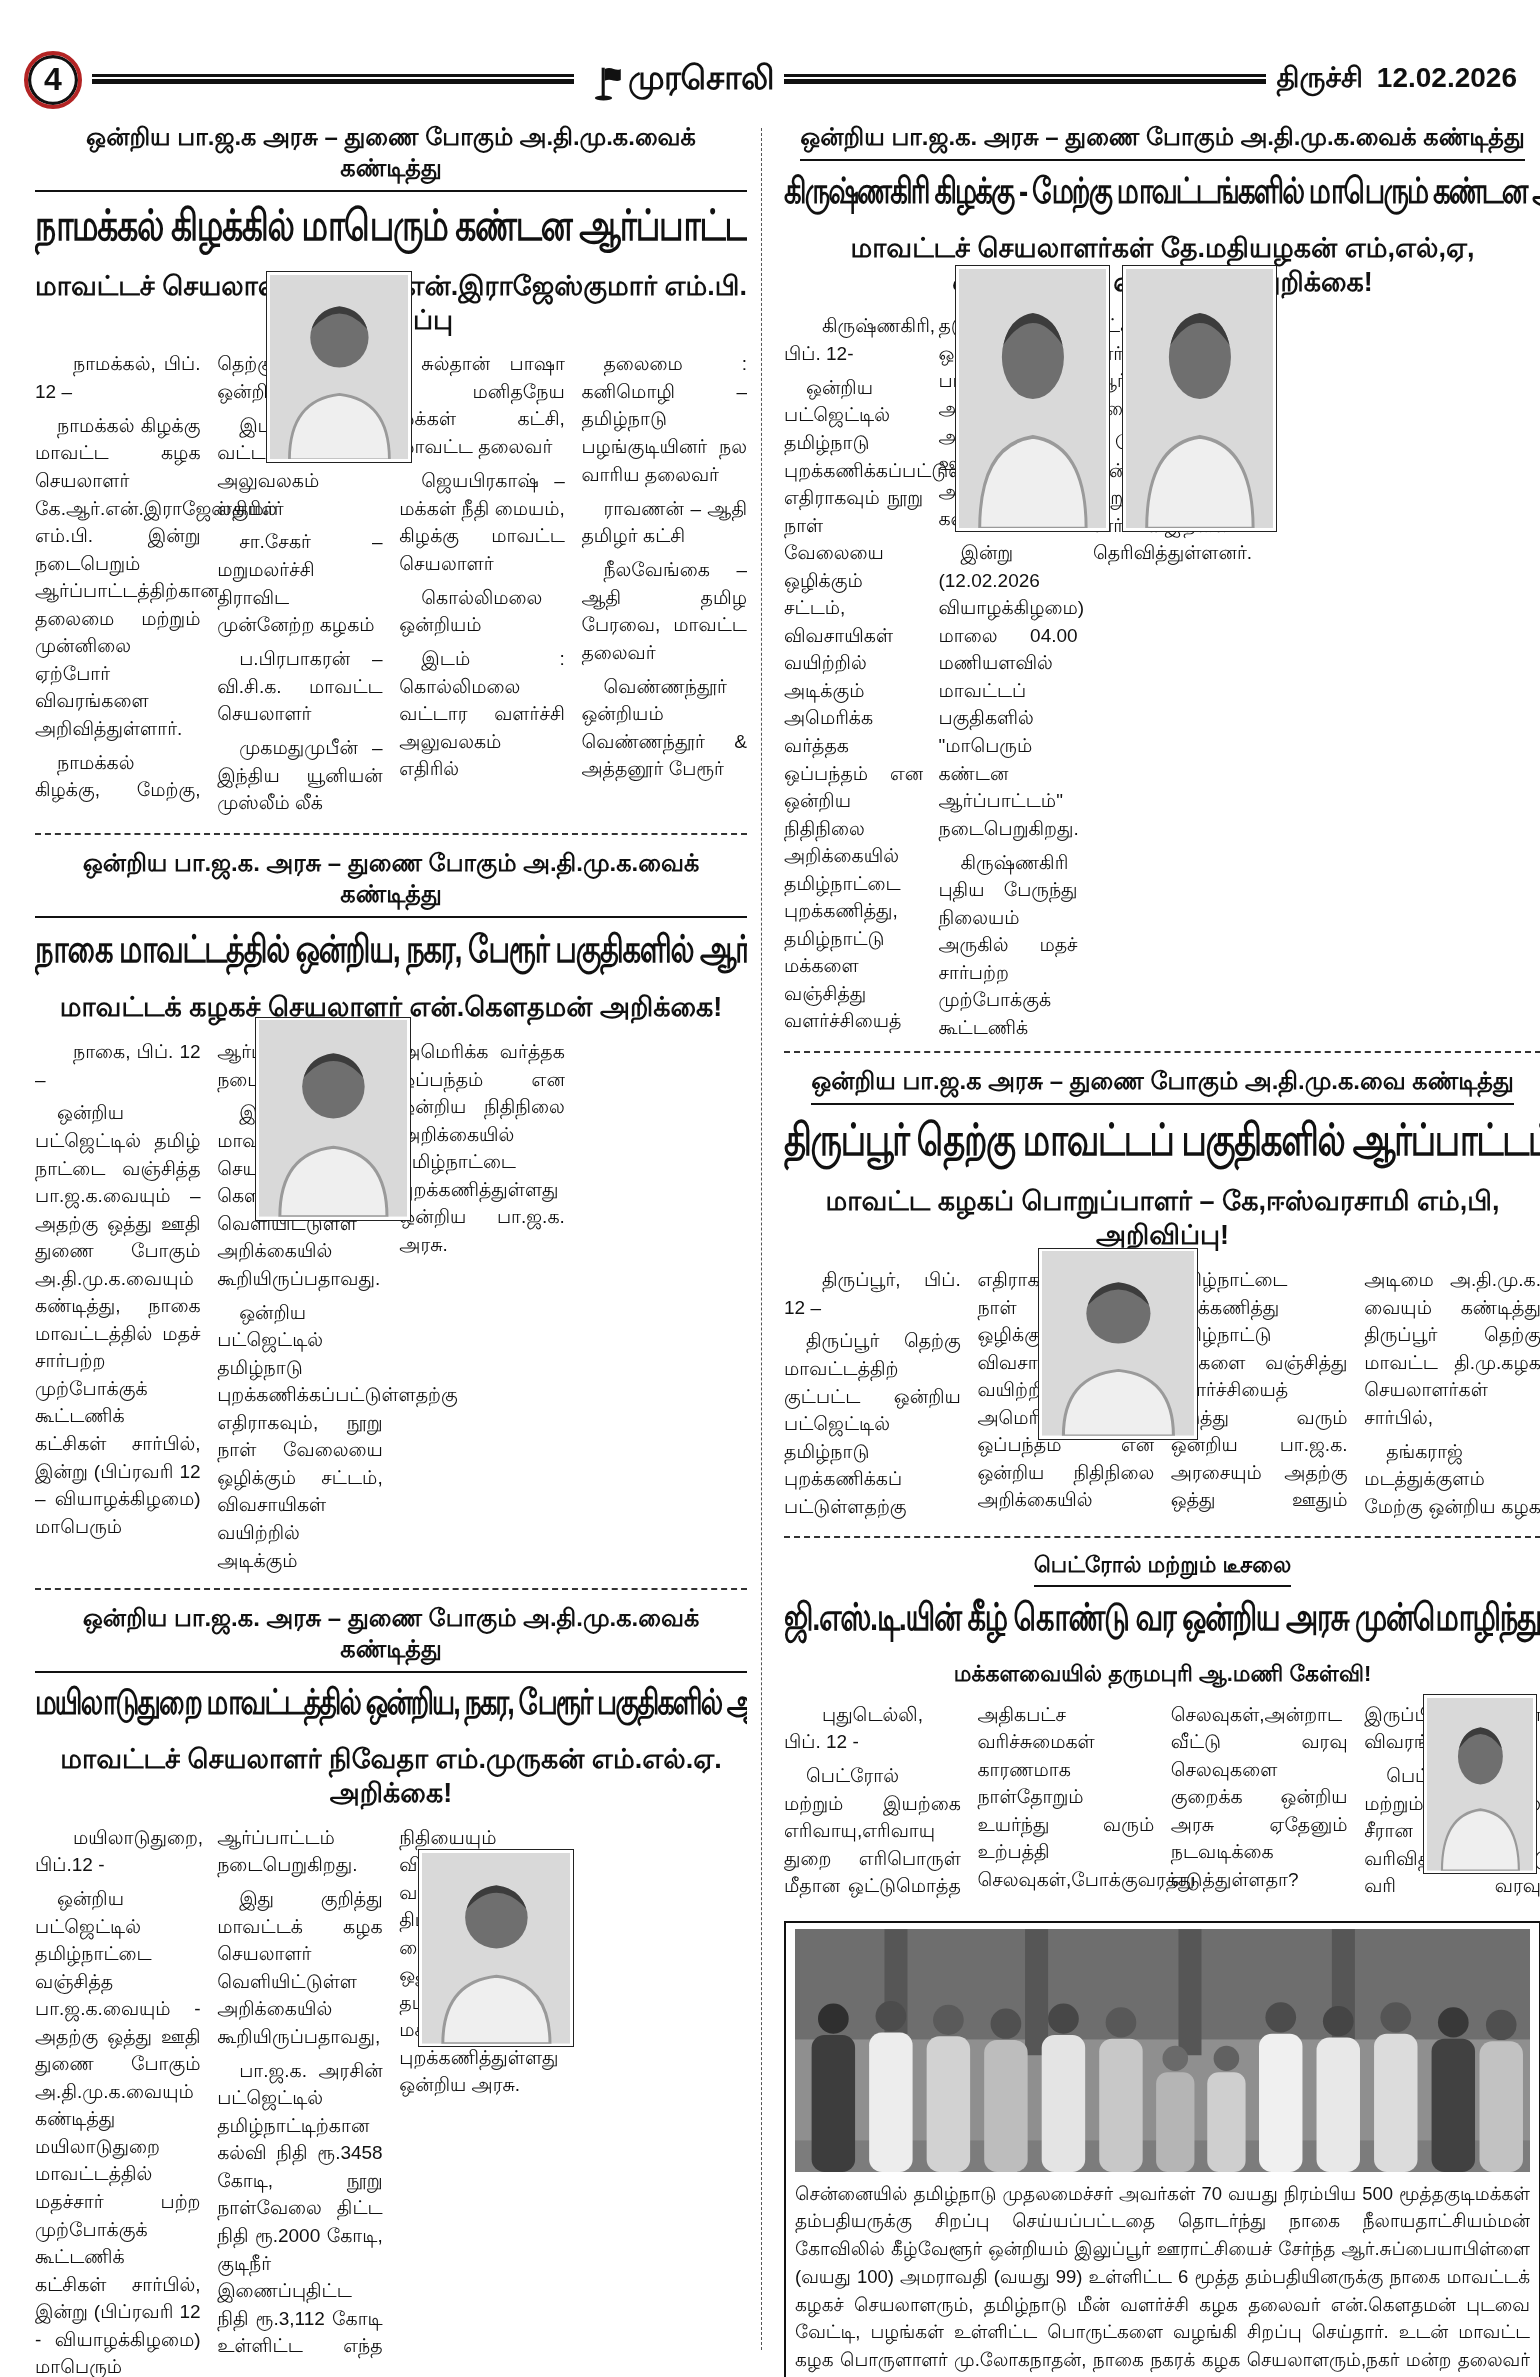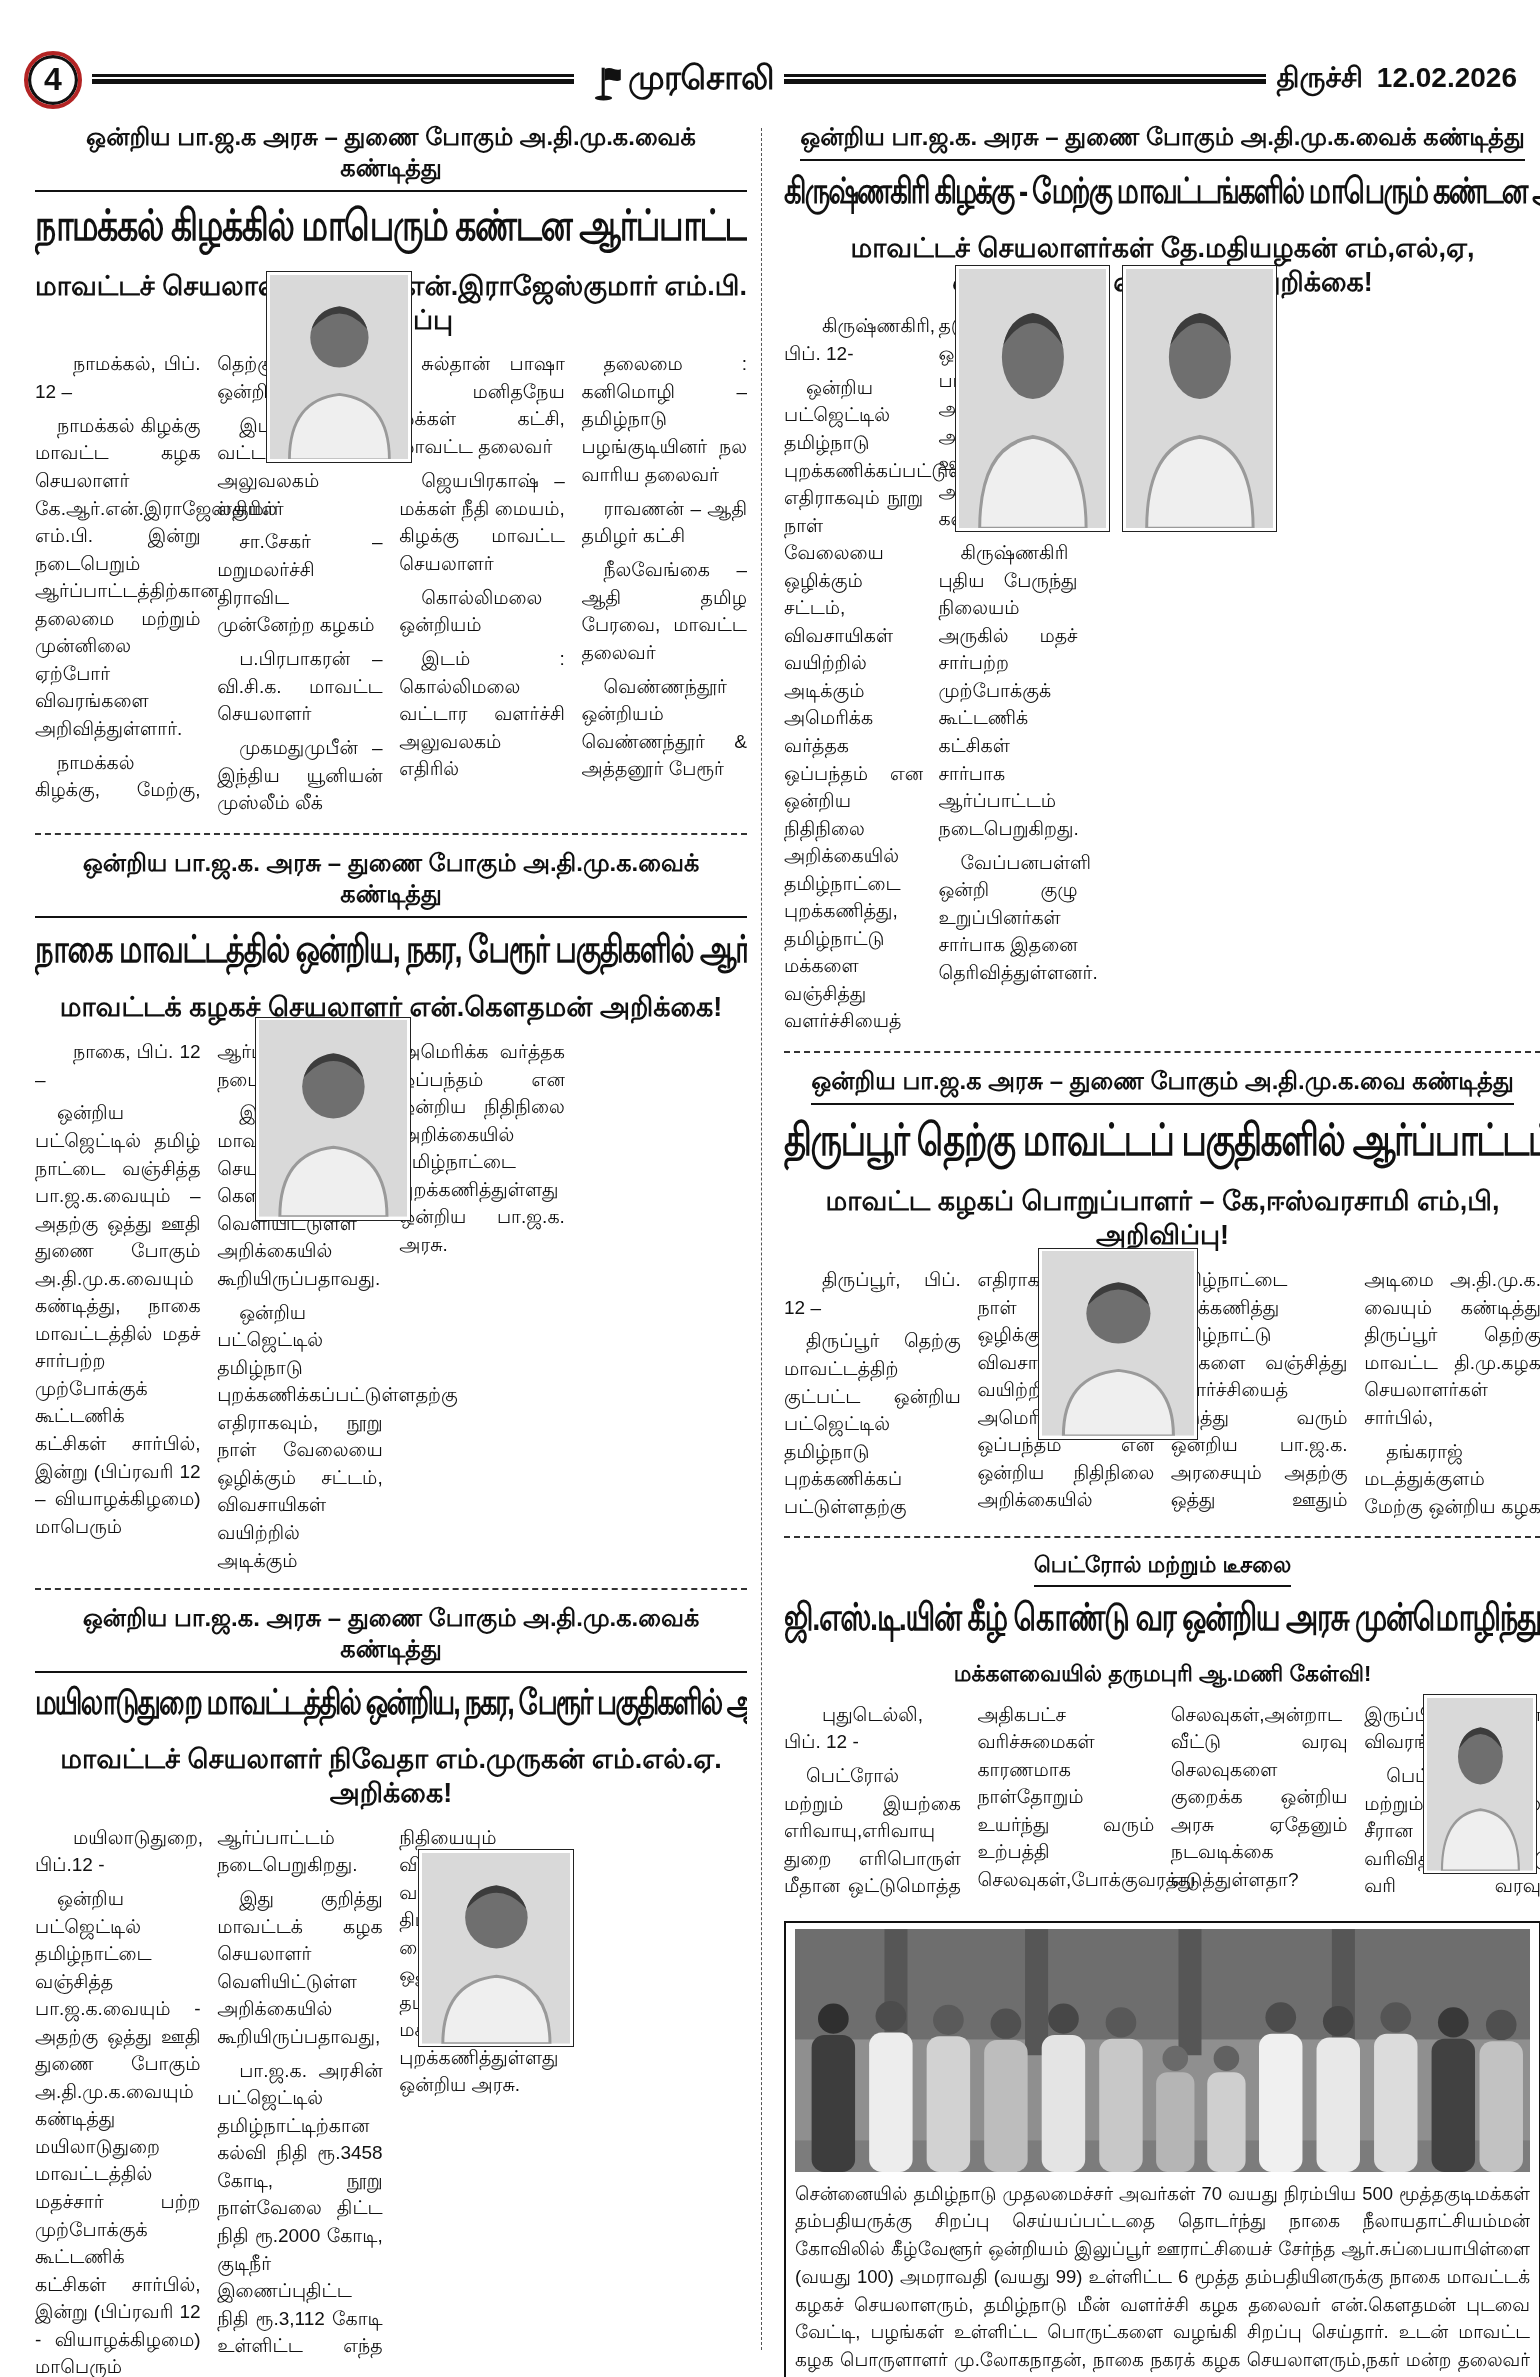--- a/index.html
+++ b/index.html
@@ -207,20 +207,21 @@
 
       <article class="story" style="height:926px">
         <div class="kicker">
           <span>ஒன்றிய பா.ஜ.க. அரசு – துணை போகும் அ.தி.மு.க.வைக் கண்டித்து</span>
         </div>
         <h1 class="headline hl-b">கிருஷ்ணகிரி கிழக்கு - மேற்கு மாவட்டங்களில் மாபெரும் கண்டன ஆர்ப்பாட்டம்!</h1>
         <h2 class="subhead">மாவட்டச் செயலாளர்கள் தே.மதியழகன் எம்,எல்,ஏ, ஓய்,பிரகாஷ் எம்,எல்,ஏ, அறிக்கை!</h2>
         <div class="body cols-5">
             <p>கிருஷ்ணகிரி, பிப். 12-</p>
             <p>ஒன்றிய பட்ஜெட்டில் தமிழ்நாடு புறக்கணிக்கப்பட்டுள்ளதற்கு எதிராகவும் நூறு நாள் வேலையை ஒழிக்கும் சட்டம், விவசாயிகள் வயிற்றில் அடிக்கும் அமெரிக்க வர்த்தக ஒப்பந்தம் என ஒன்றிய நிதிநிலை அறிக்கையில் தமிழ்நாட்டை புறக்கணித்து, தமிழ்நாட்டு மக்களை வஞ்சித்து வளர்ச்சியைத் தடுத்து வரும் ஒன்றிய பா.ஜ.க. அரசையும் அதற்கு ஒத்து ஊதும் அ.தி.மு.க.வையும் கண்டித்து,</p>
+            <p>இன்று (12.02.2026 வியாழக்கிழமை) மாலை 04.00 மணியளவில் மாவட்டப் பகுதிகளில் "மாபெரும் கண்டன ஆர்ப்பாட்டம்" நடைபெறுகிறது.</p>
             <p>கிருஷ்ணகிரி புதிய பேருந்து நிலையம் அருகில் மதச் சார்பற்ற முற்போக்குக் கூட்டணிக் கட்சிகள் சார்பாக ஆர்ப்பாட்டம் நடைபெறுகிறது.</p>
             <p>வேப்பனபள்ளி ஒன்றி குழு உறுப்பினர்கள் சார்பாக இதனை தெரிவித்துள்ளனர்.</p>
           </div>
         <figure class="portrait" style="left:171px;top:146px;width:155px;height:267px">
           <svg preserveAspectRatio="none" viewBox="0 0 228 404" width="146" height="258">
               <use href="#p-photo"></use>
             </svg>
         </figure>
         <figure class="portrait" style="left:338px;top:146px;width:155px;height:267px">
           <svg preserveAspectRatio="none" viewBox="0 0 228 404" width="146" height="258">

